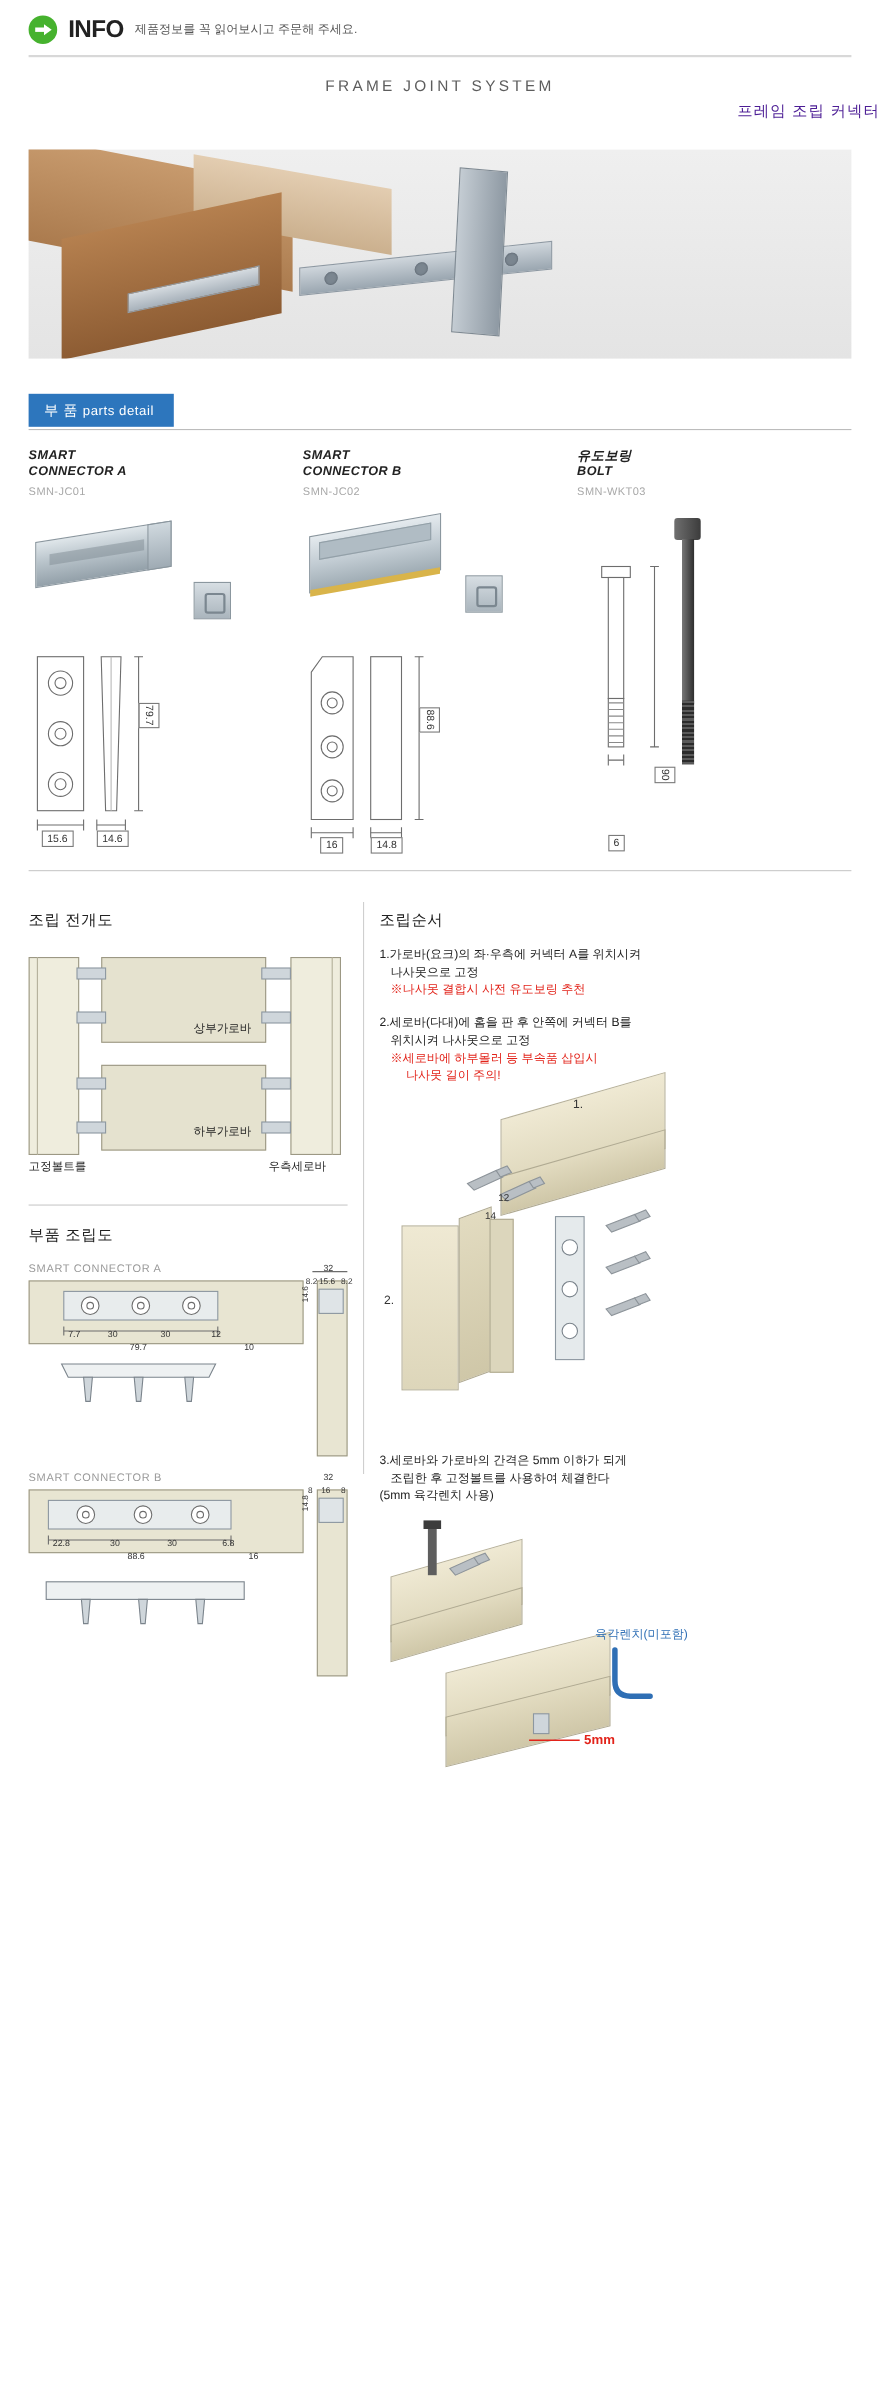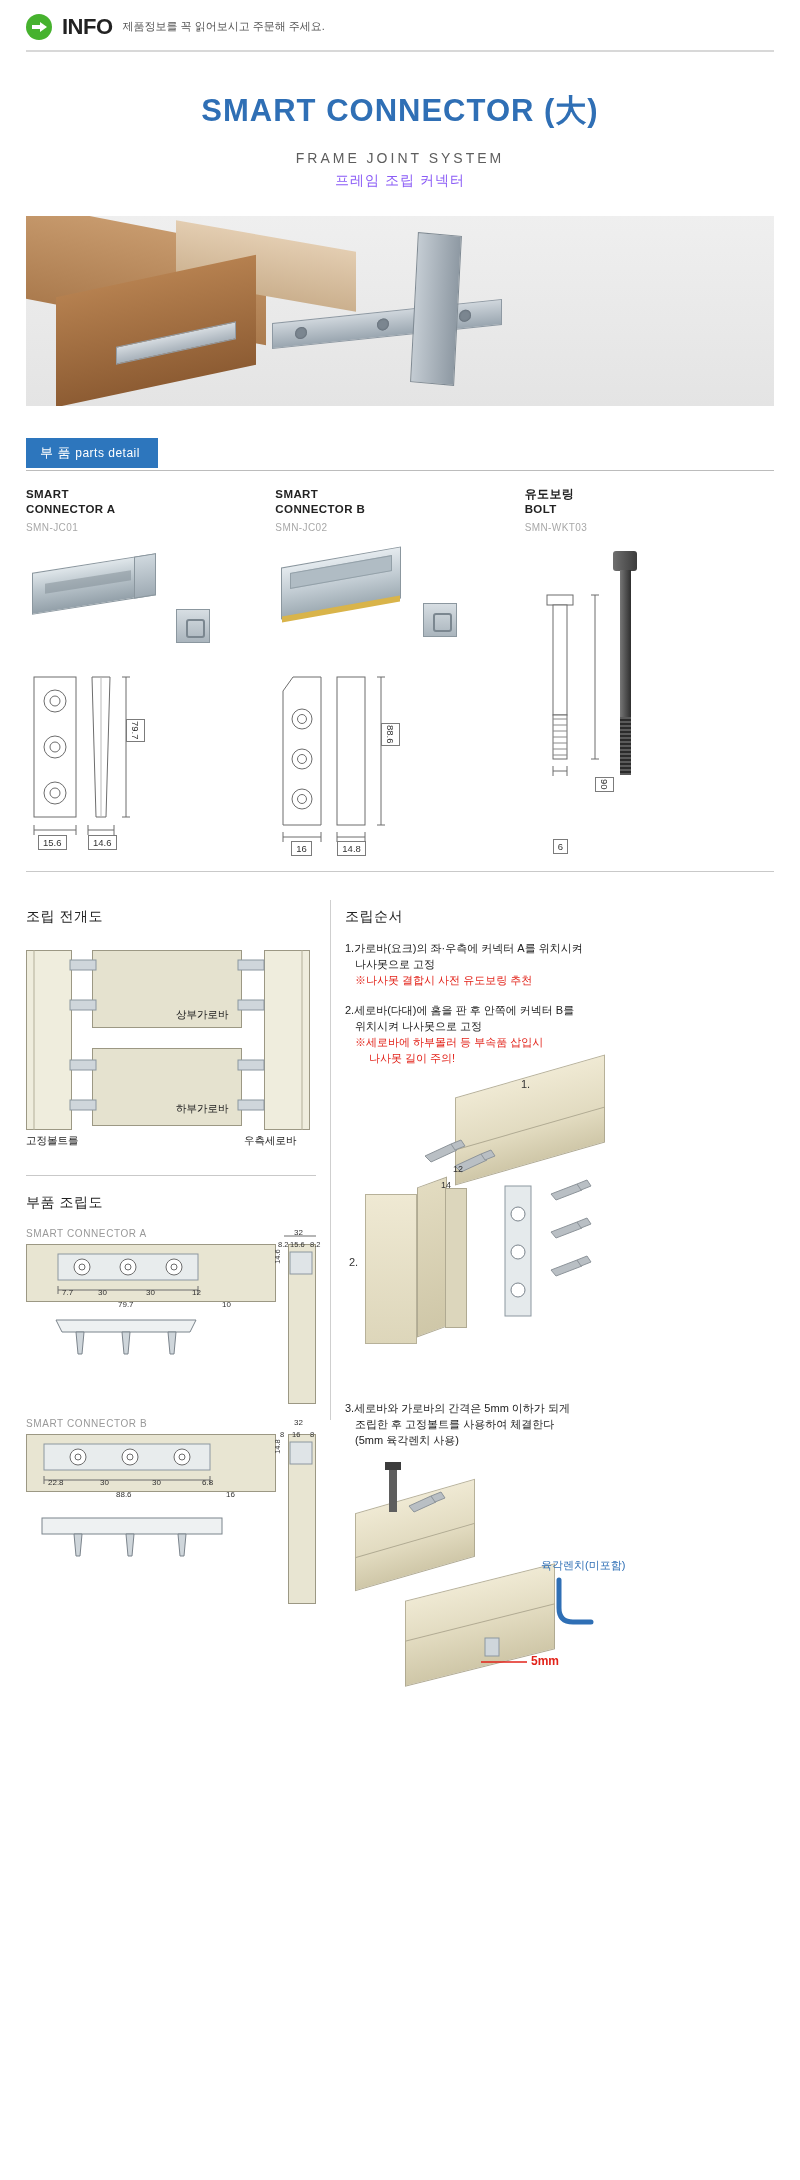--- a/index.html
+++ b/index.html
@@ -47,21 +47,21 @@
     font-size:31px;
     font-weight:bold;
     letter-spacing:1px;
     margin-top:38px;
   }
   .title-sub1 {
     text-align:center; color:#5d5d5d; font-size:14px;
     letter-spacing:3px; margin-top:18px;
   }
   .title-sub2 {
-    text-align:center; color:#8b5cf6; font-size:14px;
+    text-align:right; color:#4c1d95; font-size:14px;
     letter-spacing:1px; margin-top:6px;
   }
   .desc {
     width:300px; margin:22px auto 0 auto;
     font-size:11.5px; line-height:17px; color:#333;
     padding-left:10px;
   }
 
   
   .hero {
@@ -113,21 +113,21 @@
     background:#2d76bd; color:#fff;
     font-size:13px; padding:6px 18px 6px 14px;
     letter-spacing:0.5px;
   }
   .sec-label .en{ font-weight:normal; font-size:12px;}
   .sec-rule { height:1px; background:#bcbcbc; margin:0 26px; }
 
   
   .parts-row { display:flex; margin:16px 26px 0 26px; }
   .part-col { flex:1; position:relative; }
-  .part-name { font-size:11.5px; font-weight:bold; color:#222; line-height:15px; letter-spacing:0.4px;}
+  .part-name { font-size:11.5px; font-weight:bold; color:#222; line-height:15px; letter-spacing:0.4px;font-style:italic;}
   .part-name.ko { font-size:12px; }
   .part-code { font-size:10px; color:#a8a8a8; margin-top:5px; letter-spacing:0.4px;}
   .part-art { height:300px; position:relative; margin-top:14px; }
 
   
   .chanA {
     position:absolute; left:6px; top:16px; width:124px; height:42px;
     background:linear-gradient(180deg,#dfe6ea 0%, #b9c4cb 45%, #93a0a9 100%);
     border:1px solid #8b979f;
     transform: skewY(-9deg);
@@ -241,21 +241,20 @@
 
   
   <div class="info-bar">
     <div class="info-circle"></div>
     <div class="info-word">INFO</div>
     <div class="info-sub">제품정보를 꼭 읽어보시고 주문해 주세요.</div>
   </div>
   <div class="info-rule"></div>
 
   
-  <div class="title-main">SMART CONNECTOR (大)</div>
   <div class="title-sub1">FRAME JOINT SYSTEM</div>
   <div class="title-sub2">프레임 조립 커넥터</div>
 
   
   <div class="hero">
     <div class="wood-big"></div>
     <div class="wood-top"></div>
     <div class="wood-big2"></div>
     <div class="small-metal"></div>
     <div class="metal-a">
@@ -554,21 +553,21 @@
             <path d="M112 56 l10 -4 l4 6 l-10 4 z"></path>
             <path d="M86 104 l26 -10 l5 6 l-26 10 z"></path>
             <path d="M112 94 l10 -4 l4 6 l-10 4 z"></path>
           </g>
         </svg>
       </div>
 
       <div class="step">
         <span>3.</span><span>세로바와 가로바의 간격은 5mm 이하가 되게</span><br>
         <span style="margin-left:10px">조립한 후 고정볼트를 사용하여 체결한다</span><br>
-        <span style="margin-left:10px">(5mm 육각렌치 사용)</span>
+        <span style="margin-left:0">(5mm 육각렌치 사용)</span>
       </div>
 
       <div style="position:relative;height:260px;margin-top:14px;">
         <div class="iso wood" style="left:10px;top:34px;width:120px;height:60px;transform:skewY(-16deg);"></div>
         <div class="iso wood-d" style="left:10px;top:78px;width:120px;height:34px;transform:skewY(-16deg);"></div>
         <div class="iso wood" style="left:60px;top:120px;width:150px;height:58px;transform:skewY(-14deg);"></div>
         <div class="iso wood-d" style="left:60px;top:160px;width:150px;height:46px;transform:skewY(-14deg);"></div>
 
         <svg style="position:absolute;left:0;top:0;" width="300" height="260">
           <rect x="44" y="6" width="8" height="44" fill="#5e5e5e"></rect>

